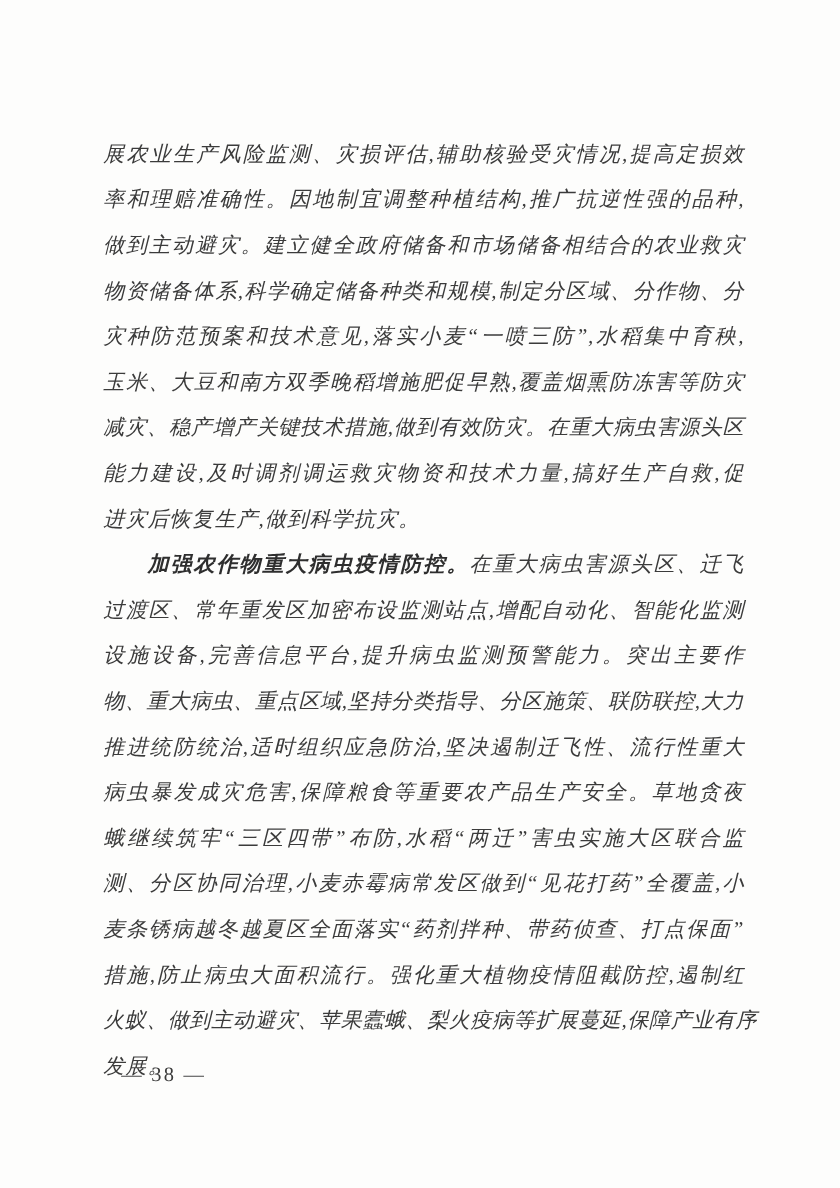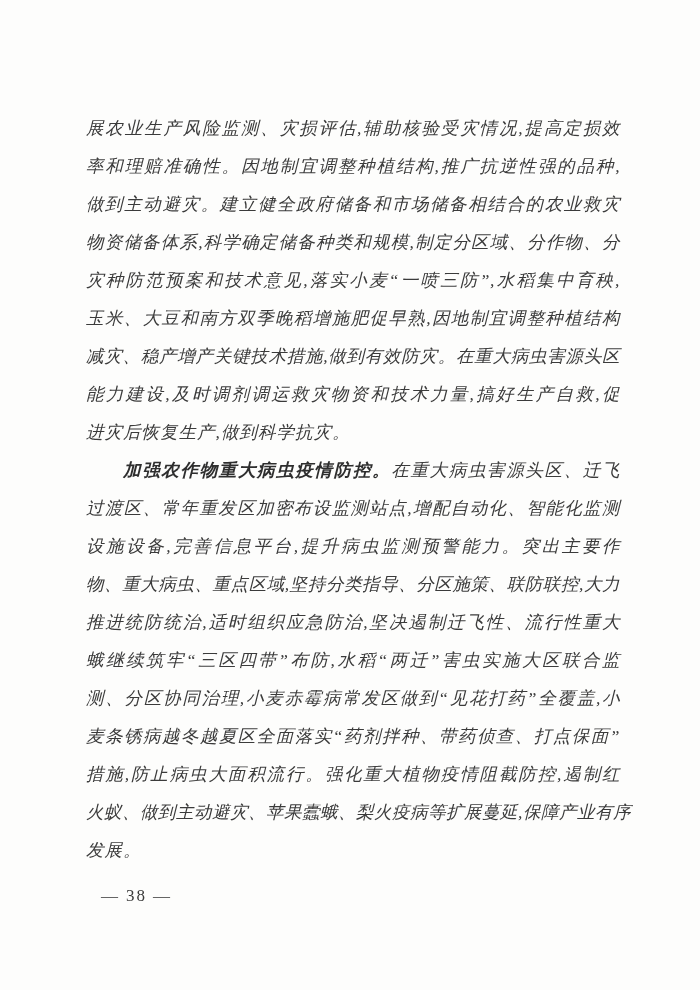--- a/index.html
+++ b/index.html
@@ -63,29 +63,30 @@
 <body>
 
 <div class="page">
 
   <div class="text-block">
     <div class="line"><span>展农业生产风险监测、灾损评估,辅助核验受灾情况,提高定损效</span></div>
     <div class="line"><span>率和理赔准确性。因地制宜调整种植结构,推广抗逆性强的品种,</span></div>
     <div class="line"><span>做到主动避灾。建立健全政府储备和市场储备相结合的农业救灾</span></div>
     <div class="line"><span>物资储备体系,科学确定储备种类和规模,制定分区域、分作物、分</span></div>
     <div class="line"><span>灾种防范预案和技术意见,落实小麦“一喷三防”,水稻集中育秧,</span></div>
-    <div class="line"><span>玉米、大豆和南方双季晚稻增施肥促早熟,因地制宜调整种植结构</span></div>
+    <div class="line"><span>玉米、大豆和南方双季晚稻增施肥促早熟,覆盖烟熏防冻害等防灾</span></div>
     <div class="line"><span>减灾、稳产增产关键技术措施,做到有效防灾。在重大病虫害源头区</span></div>
     <div class="line"><span>能力建设,及时调剂调运救灾物资和技术力量,搞好生产自救,促</span></div>
     <div class="line para-end"><span>进灾后恢复生产,做到科学抗灾。</span></div>
     <div class="line indent"><span class="bold-head">加强农作物重大病虫疫情防控。</span><span>在重大病虫害源头区、迁飞</span></div>
     <div class="line"><span>过渡区、常年重发区加密布设监测站点,增配自动化、智能化监测</span></div>
     <div class="line"><span>设施设备,完善信息平台,提升病虫监测预警能力。突出主要作</span></div>
     <div class="line"><span>物、重大病虫、重点区域,坚持分类指导、分区施策、联防联控,大力</span></div>
     <div class="line"><span>推进统防统治,适时组织应急防治,坚决遏制迁飞性、流行性重大</span></div>
+    <div class="line"><span>病虫暴发成灾危害,保障粮食等重要农产品生产安全。草地贪夜</span></div>
     <div class="line"><span>蛾继续筑牢“三区四带”布防,水稻“两迁”害虫实施大区联合监</span></div>
     <div class="line"><span>测、分区协同治理,小麦赤霉病常发区做到“见花打药”全覆盖,小</span></div>
     <div class="line"><span>麦条锈病越冬越夏区全面落实“药剂拌种、带药侦查、打点保面”</span></div>
     <div class="line"><span>措施,防止病虫大面积流行。强化重大植物疫情阻截防控,遏制红</span></div>
     <div class="line"><span>火蚁、做到主动避灾、苹果蠹蛾、梨火疫病等扩展蔓延,保障产业有序</span></div>
     <div class="line para-end"><span>发展。</span></div>
   </div>
 
   <div class="footer">
     <span class="dash">—</span><span>38</span><span class="dash">—</span>

